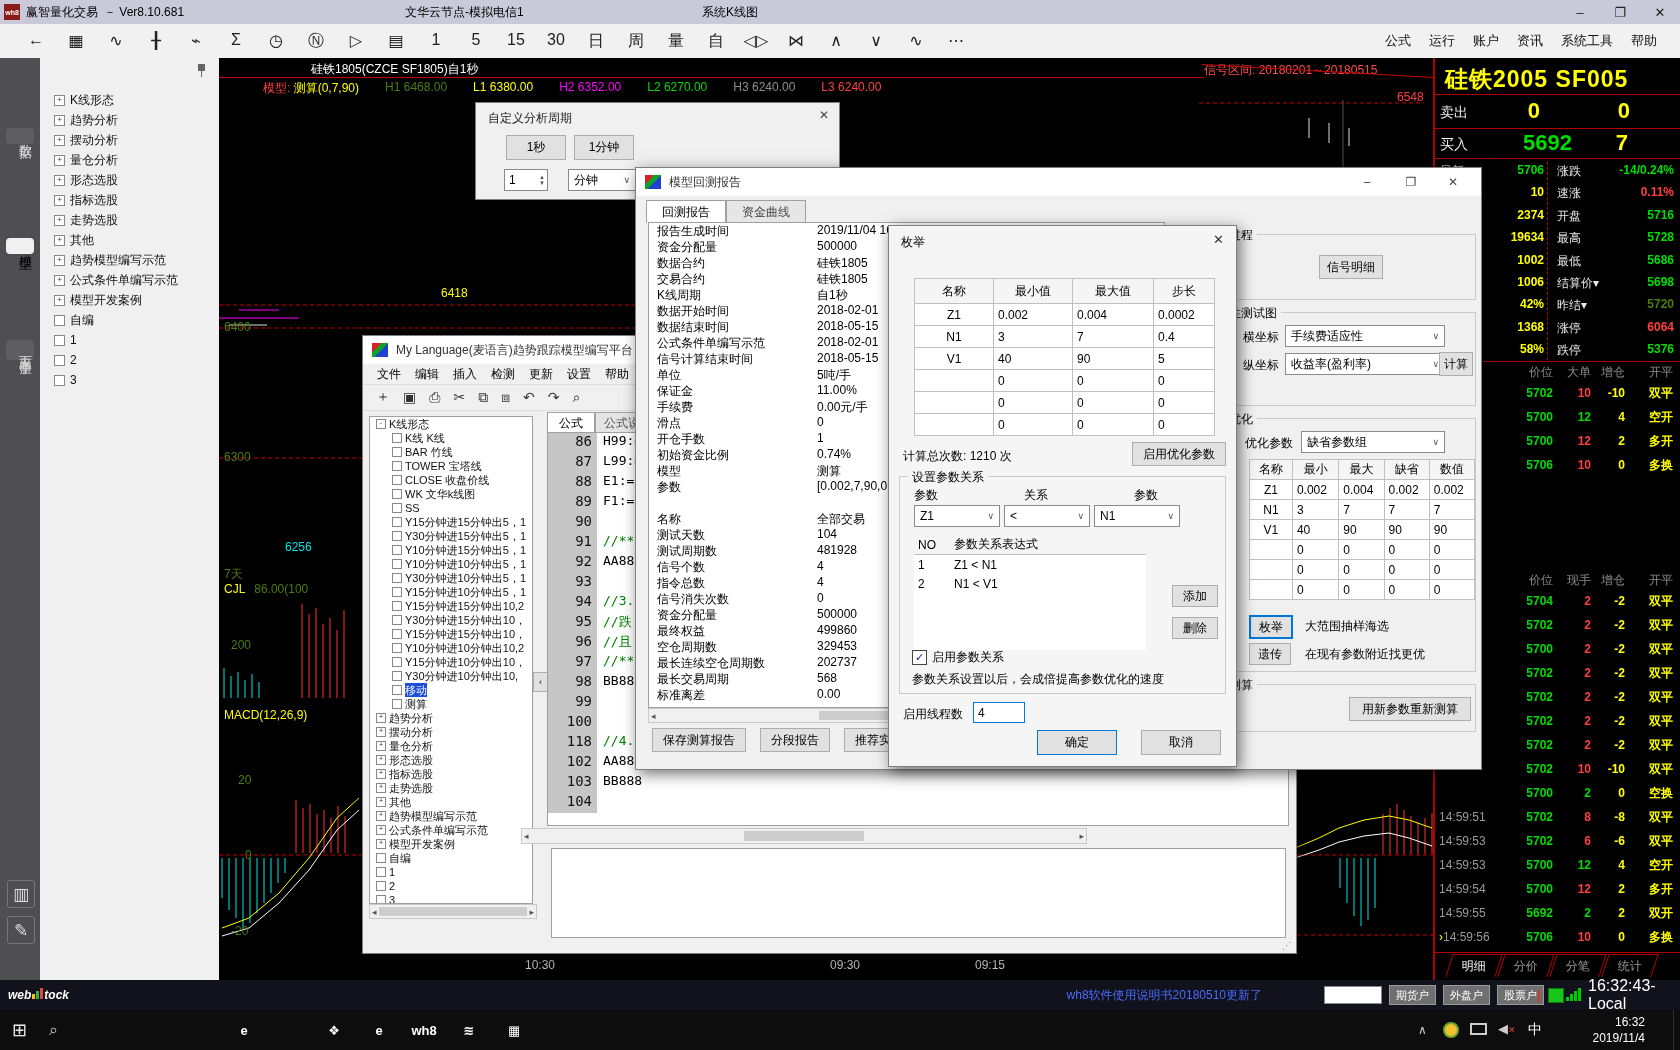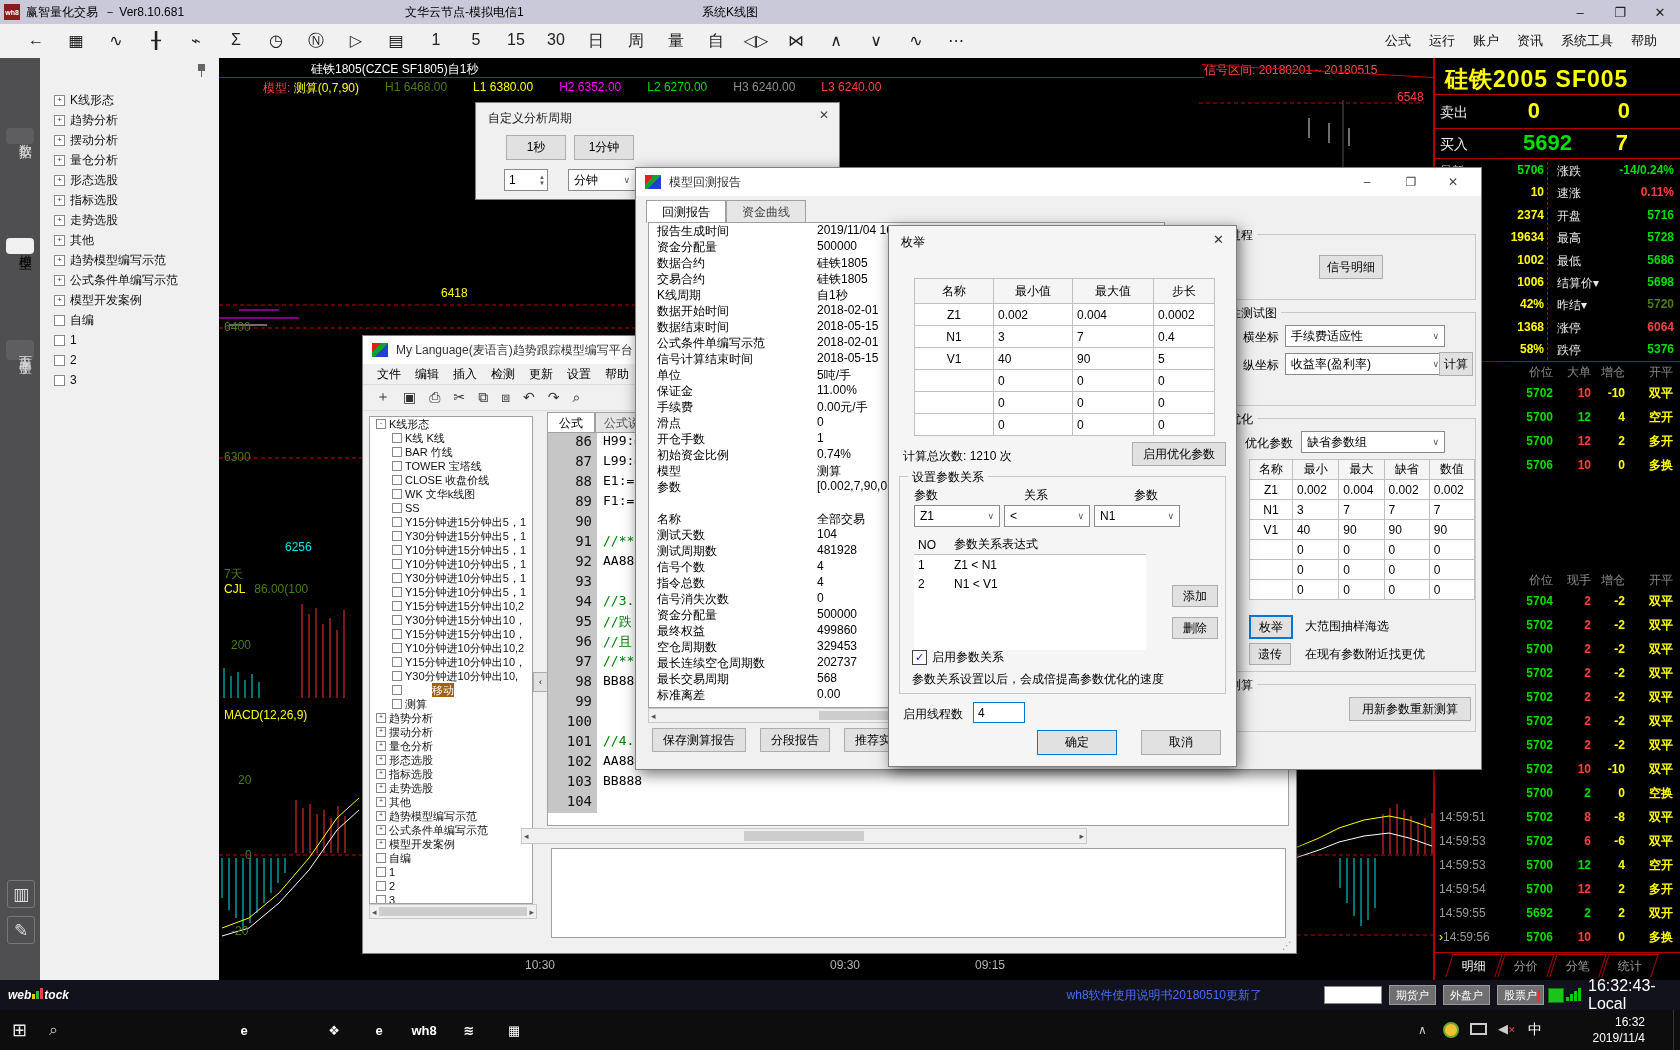--- a/index.html
+++ b/index.html
@@ -77,21 +77,21 @@
   table.ptab{border-collapse:collapse;font-size:12px;background:#fff;}
   table.ptab th,table.ptab td{border:1px solid #c0c0c0;padding:0 4px;height:19px;font-weight:normal;white-space:nowrap;}
   table.ptab th{background:#f5f5f5;}
   .scrollh{background:#f0f0f0;border:1px solid #c9c9c9;display:flex;align-items:center;justify-content:space-between;
      font-size:9px;color:#555;padding:0 2px;}
   
   .mtree-item{height:14px;display:flex;align-items:center;white-space:nowrap;font-size:11px;color:#111;overflow:hidden;}
   .mtree-item .pbox{width:8px;height:8px;flex:0 0 8px;font-size:7px;line-height:6px;margin-right:3px;}
   .lvl1{padding-left:22px;}
   .lvl0{padding-left:6px;}
-  .sel .lab{background:#a16207;color:#fff;margin-left:27px;}
+  .sel .lab{background:#1d4ed8;color:#fff;}
   .codeln{height:20px;display:flex;font-family:"DejaVu Sans Mono","Liberation Mono",monospace;}
   .codeln .ln{width:44px;background:#c6c6c6;color:#111;text-align:right;padding-right:5px;font-size:14px;}
   .codeln .ct{padding-left:6px;font-size:13px;color:#000;}
   .codeln .ct.cm{color:#008000;}
   .cb{width:13px;height:13px;border:1px solid #444;background:#fff;display:inline-flex;align-items:center;
       justify-content:center;font-size:11px;color:#0a0add;font-weight:bold;}
 </style>
 </head>
 <body>
 
@@ -933,21 +933,21 @@
           <span class="ln">99</span>
           <span class="ct"></span>
         </div>
 
         <div class="codeln">
           <span class="ln">100</span>
           <span class="ct"></span>
         </div>
 
         <div class="codeln">
-          <span class="ln">101</span>
+          <span class="ln">118</span>
           <span class="ct cm">//4.</span>
         </div>
 
         <div class="codeln">
           <span class="ln">102</span>
           <span class="ct">AA888</span>
         </div>
 
         <div class="codeln">
           <span class="ln">103</span>

